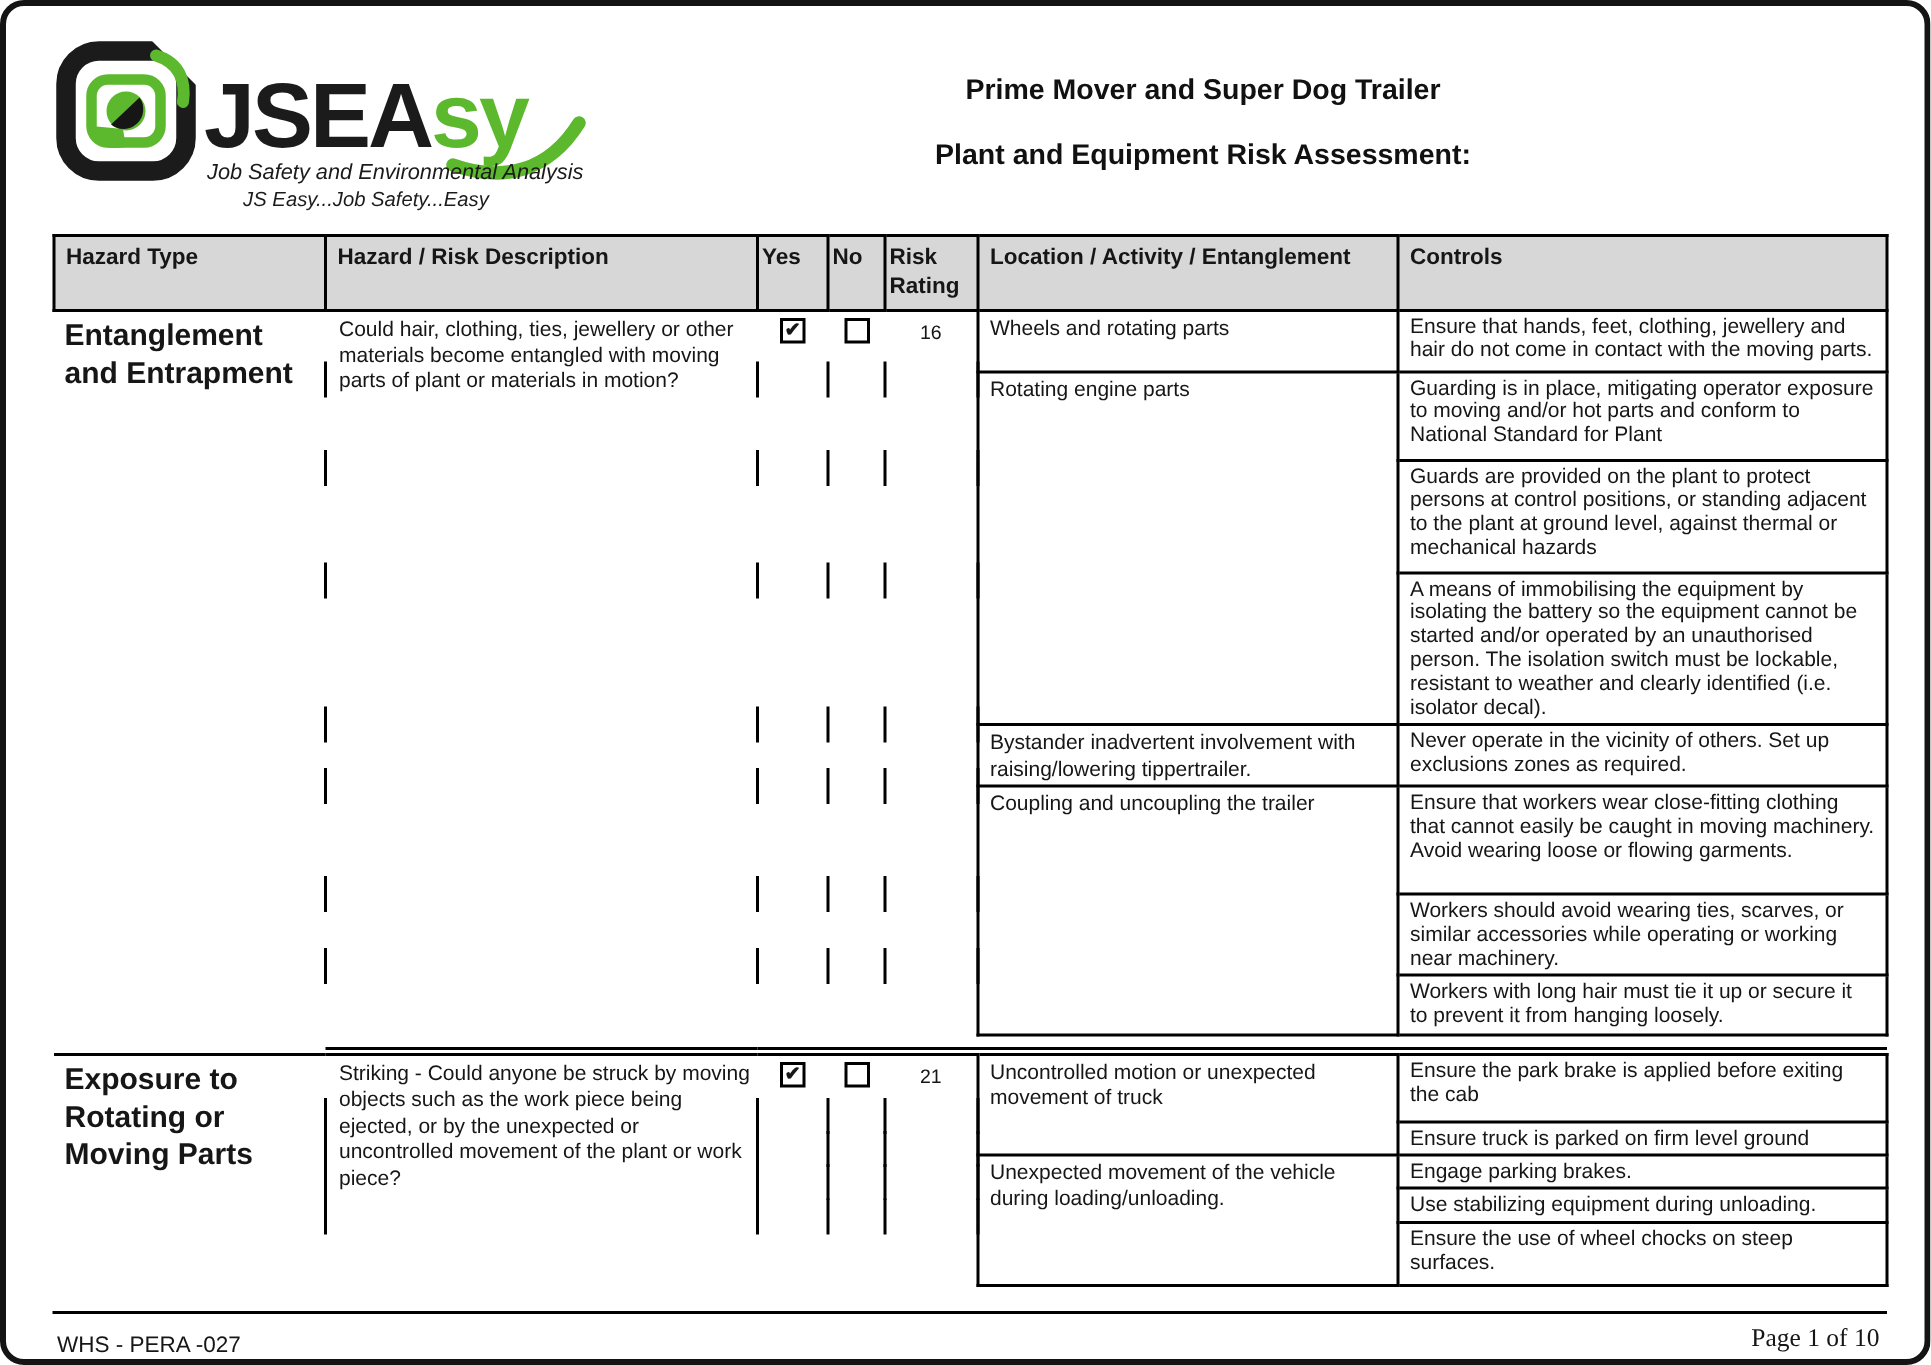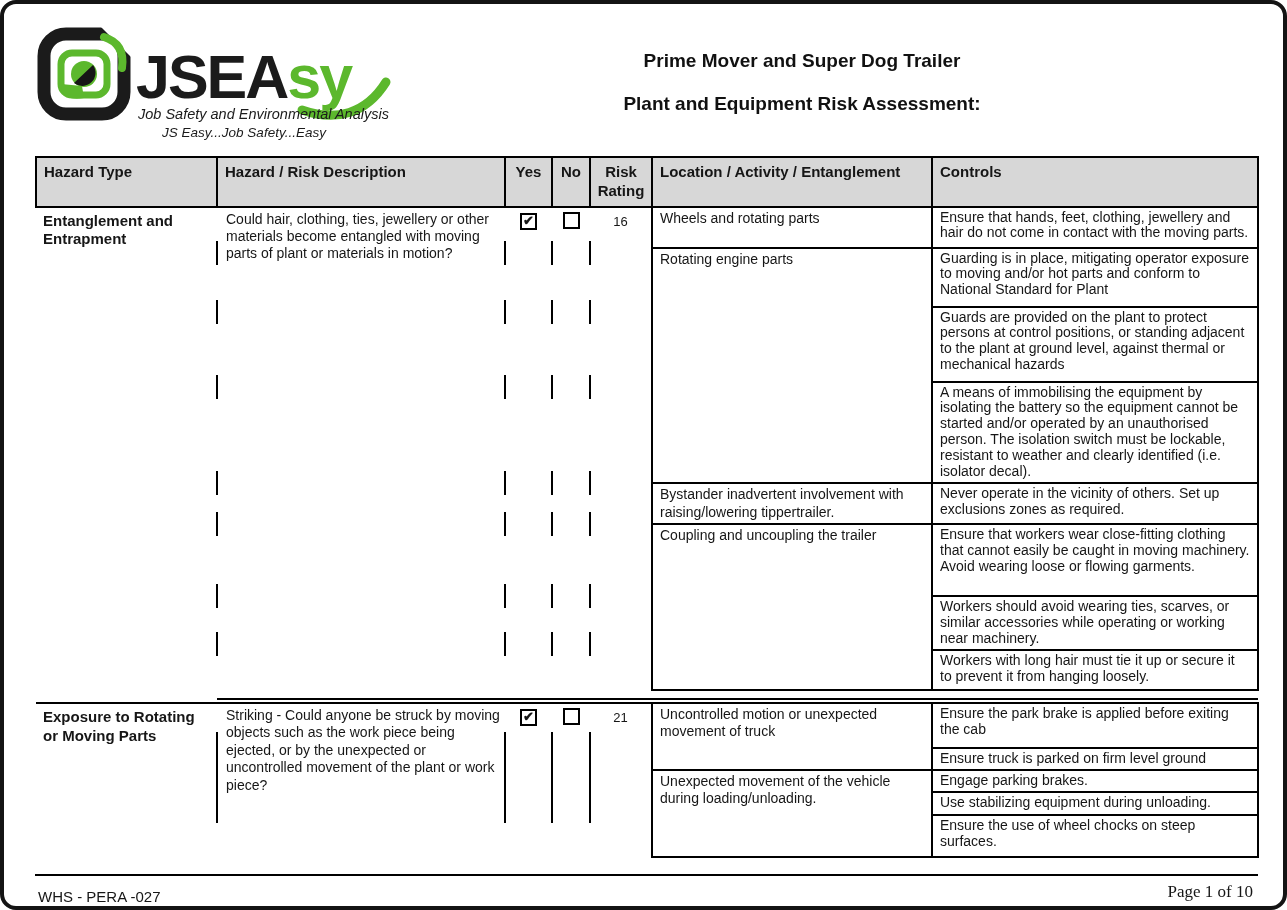--- a/index.html
+++ b/index.html
@@ -10,23 +10,23 @@
   .header{display:flex;margin:20px 28px 0 30px;}
   .logo-svg{flex:0 0 auto;}
   .titles{flex:1;display:flex;flex-direction:column;align-items:center;gap:21px;
           margin-top:26px;padding-right:105px;}
   .title-line{font-weight:bold;font-size:19px;color:#111;}
   
   .table-wrap{position:relative;margin:14px 0 0 31px;width:1223px;}
   table{border-collapse:collapse;table-layout:fixed;width:1222px;}
   th{background:#d7d7d7;border:2px solid #000;font-size:15px;font-weight:bold;
      vertical-align:top;text-align:left;padding:5px 7px;line-height:1.25;}
-  th.c{text-align:center;padding:5px 2px;}
+  th.c{padding:5px 2px;}
   td{vertical-align:top;box-sizing:border-box;}
-  .haz{font-weight:bold;font-size:15px;padding:4px 7px;line-height:1.25;}
+  .haz{font-weight:bold;font-size:20px;padding:4px 7px;line-height:1.25;}
   .desc{font-size:14px;padding:3px 4px 3px 9px;line-height:1.24;}
   .chk{text-align:center;padding-top:4px;}
   .rate{text-align:center;font-size:13px;padding-top:6px;}
   .loc{border:2px solid #000;font-size:14px;padding:2px 7px;line-height:1.24;}
   .ctl{border:2px solid #000;font-size:14px;padding:2px 7px;line-height:1.14;}
   .nb{border:none;}
   .bb{border-bottom:2px solid #000;}
   .bt{border-top:2px solid #000;}
   .cb{display:inline-block;width:13px;height:13px;border:2px solid #000;
       line-height:13px;font-size:13px;font-weight:bold;text-align:center;}

